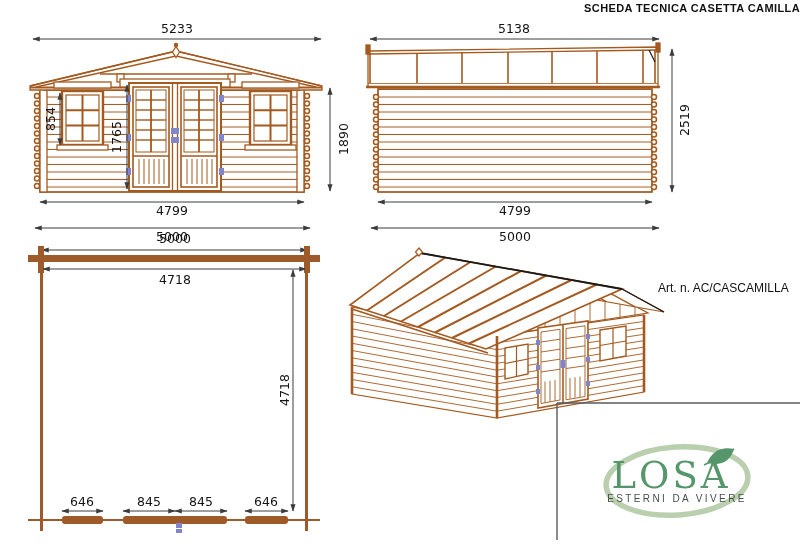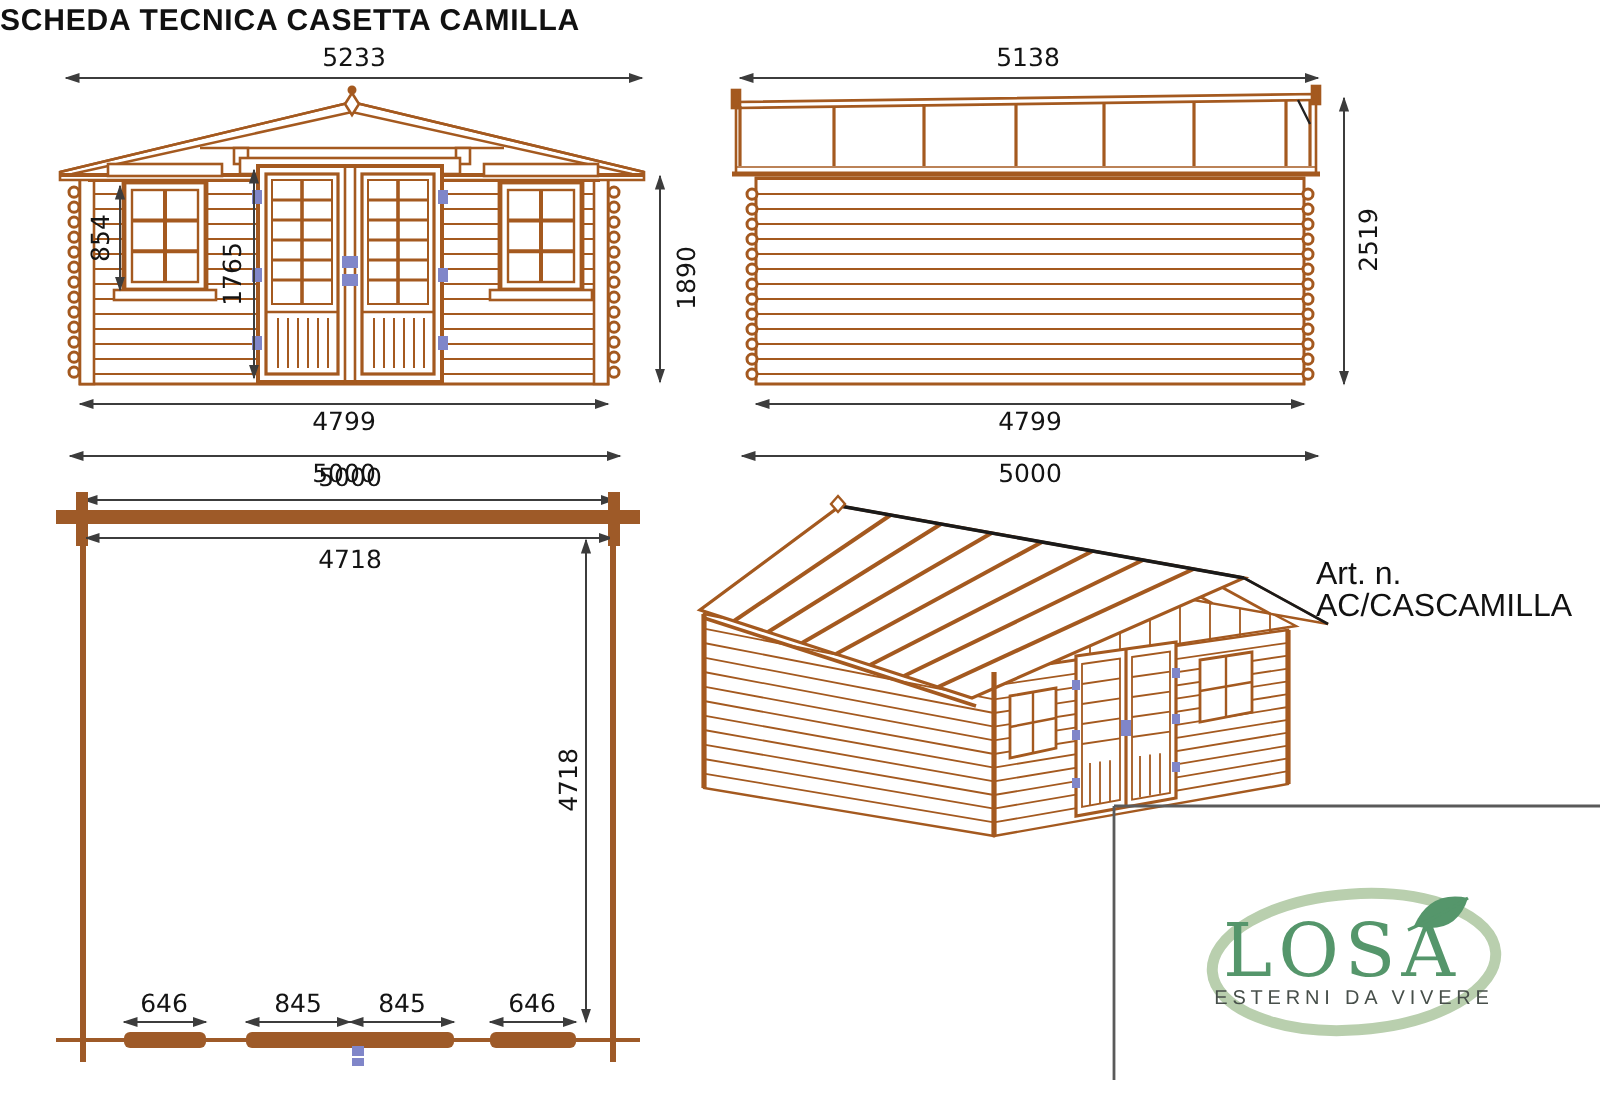--- a/index.html
+++ b/index.html
@@ -1,23 +1,23 @@
 <!DOCTYPE html>
 <html><head>
 <meta charset="utf-8">
 <style>
   html,body{margin:0;padding:0;background:#fff;}
   #sheet{position:relative;width:800px;height:556px;background:#ffffff;overflow:hidden;
          font-family:"Liberation Sans",sans-serif;}
-  #title{position:absolute;top:2px;left:0;width:100%;text-align:left;
-         font-size:15px;font-weight:bold;letter-spacing:.4px;color:#111;}
+  #title{position:absolute;top:2px;left:0;width:100%;text-align:right;
+         font-size:11px;font-weight:bold;letter-spacing:.4px;color:#111;}
   #drawing{position:absolute;left:0;top:0;}
   .dimtxt{font-family:"DejaVu Sans",sans-serif;font-size:12.5px;fill:#141414;}
   .dimline{stroke:#3c3c3c;stroke-width:1;}
-  #artblock{position:absolute;left:658px;top:280px;font-size:16px;line-height:16px;color:#111;}
+  #artblock{position:absolute;left:658px;top:280px;font-size:12px;line-height:16px;color:#111;}
   #logo{position:absolute;left:600px;top:432px;width:170px;height:100px;}
   #logo .tagline{font-family:"Liberation Sans",sans-serif;}
 </style>
 </head>
 <body>
 
 <div id="sheet">
 
   <div id="title">SCHEDA TECNICA CASETTA CAMILLA</div>
 

